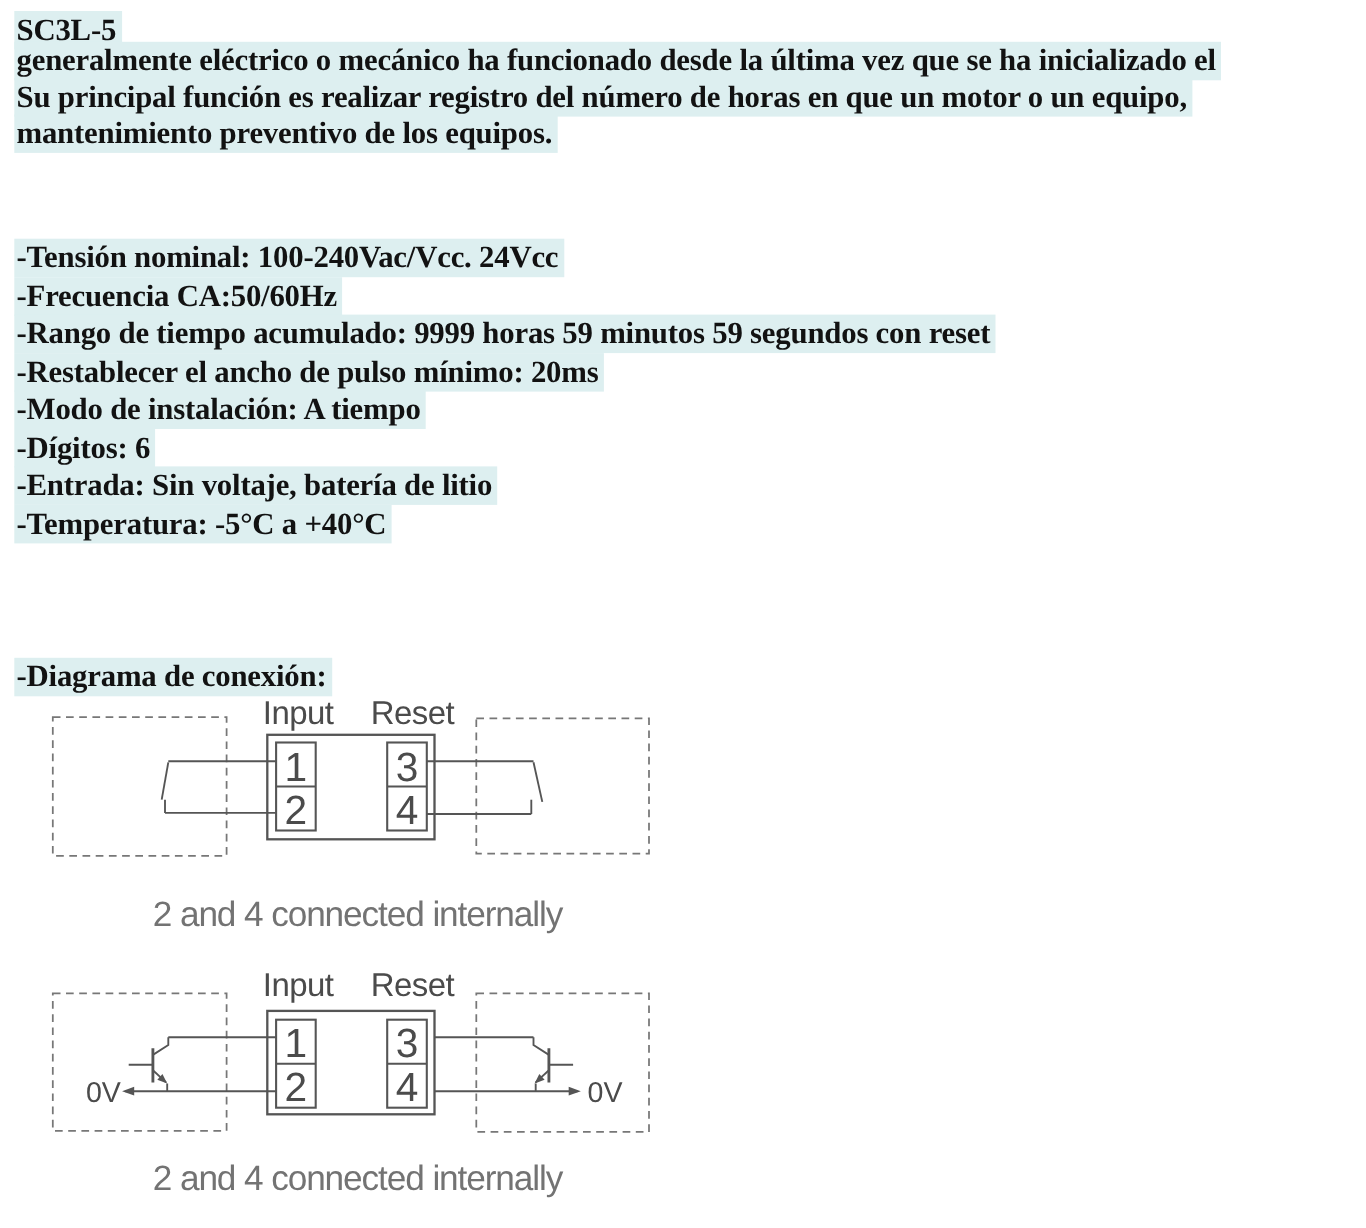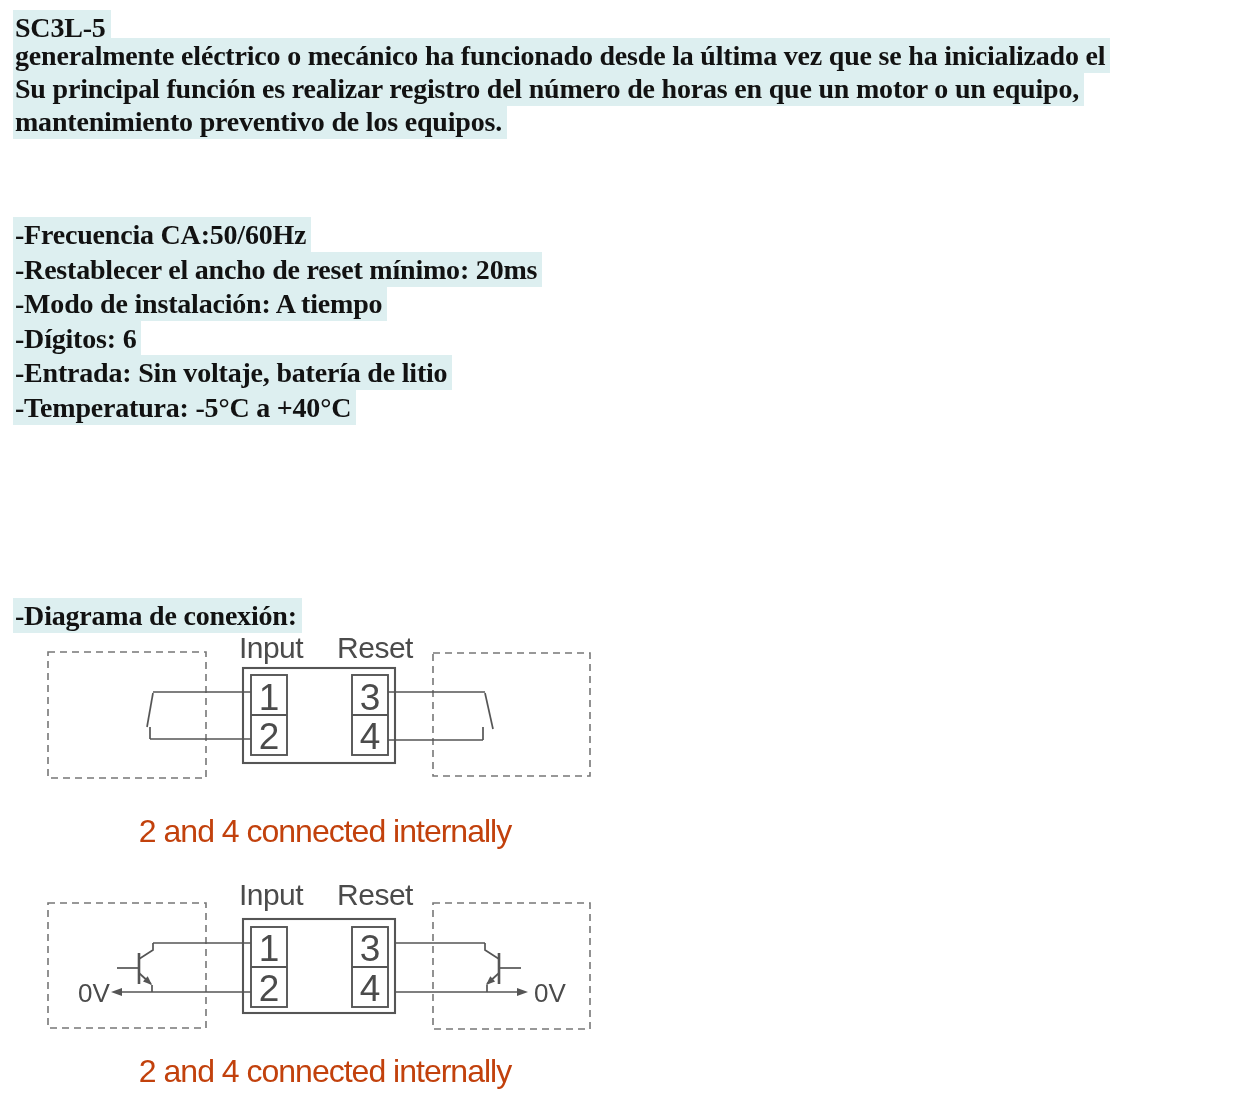--- a/index.html
+++ b/index.html
@@ -33,41 +33,43 @@
   .innerbox{stroke:#555;stroke-width:1.9;fill:#ffffff;}
   .dashed{stroke:#777;stroke-width:1.6;fill:none;stroke-dasharray:7 5;}
   .dgtext{font-family:"Liberation Sans","DejaVu Sans",sans-serif;fill:#4b4b4b;}
   .lbl{font-size:30px;letter-spacing:-0.5px;}
   .digit{font-size:37px;}
   .zv{font-size:26px;}
   .arrow{fill:#555;stroke:none;}
   .caption{
     position:absolute;left:0;width:650px;text-align:center;
     font-family:"Liberation Sans","DejaVu Sans",sans-serif;
-    font-size:32px;letter-spacing:-1px;color:#c2410c;
+    font-size:32px;letter-spacing:-1px;color:#737373;
   }
   #caption-1{top:813px;}
   #caption-2{top:1053px;}
 </style>
 </head>
 <body>
 
 <div class="page">
 
   <div class="docline" id="title"><span class="hl">SC3L-5</span></div>
 
   <div id="intro">
     <div class="iline"><span class="hl">generalmente eléctrico o mecánico ha funcionado desde la última vez que se ha inicializado el</span></div>
     <div class="iline"><span class="hl">Su principal función es realizar registro del número de horas en que un motor o un equipo,</span></div>
     <div class="iline"><span class="hl">mantenimiento preventivo de los equipos.</span></div>
   </div>
 
   <div id="specs">
+    <div class="sline"><span class="hl">-Tensión nominal: 100-240Vac/Vcc. 24Vcc</span></div>
     <div class="sline"><span class="hl">-Frecuencia CA:50/60Hz</span></div>
-    <div class="sline"><span class="hl">-Restablecer el ancho de reset mínimo: 20ms</span></div>
+    <div class="sline"><span class="hl">-Rango de tiempo acumulado: 9999 horas 59 minutos 59 segundos con reset</span></div>
+    <div class="sline"><span class="hl">-Restablecer el ancho de pulso mínimo: 20ms</span></div>
     <div class="sline"><span class="hl">-Modo de instalación: A tiempo</span></div>
     <div class="sline"><span class="hl">-Dígitos: 6</span></div>
     <div class="sline"><span class="hl">-Entrada: Sin voltaje, batería de litio</span></div>
     <div class="sline"><span class="hl">-Temperatura: -5°C a  +40°C</span></div>
   </div>
 
   <div class="docline" id="diagram-heading"><span class="hl">-Diagrama de conexión:</span></div>
 
   <svg id="svg-d1" width="620" height="222" viewBox="0 628 620 222">
 

